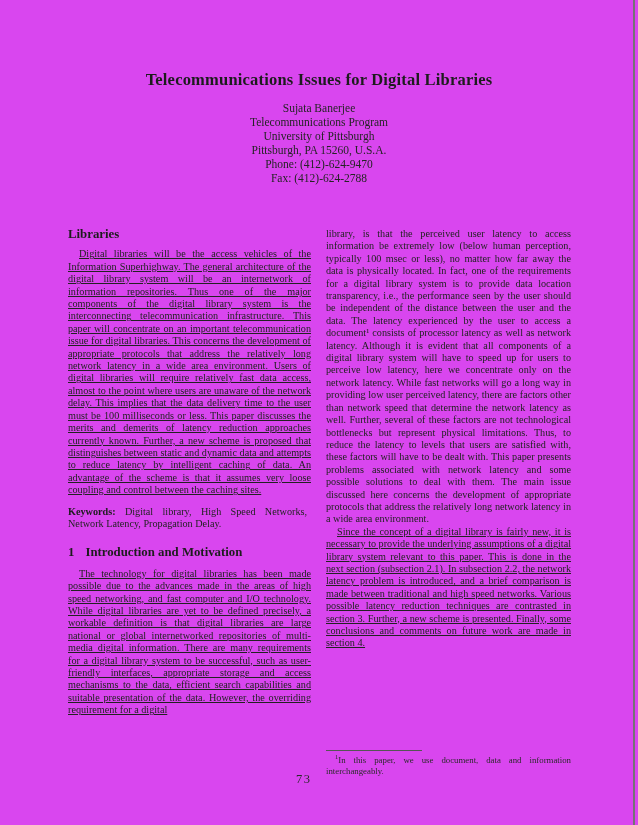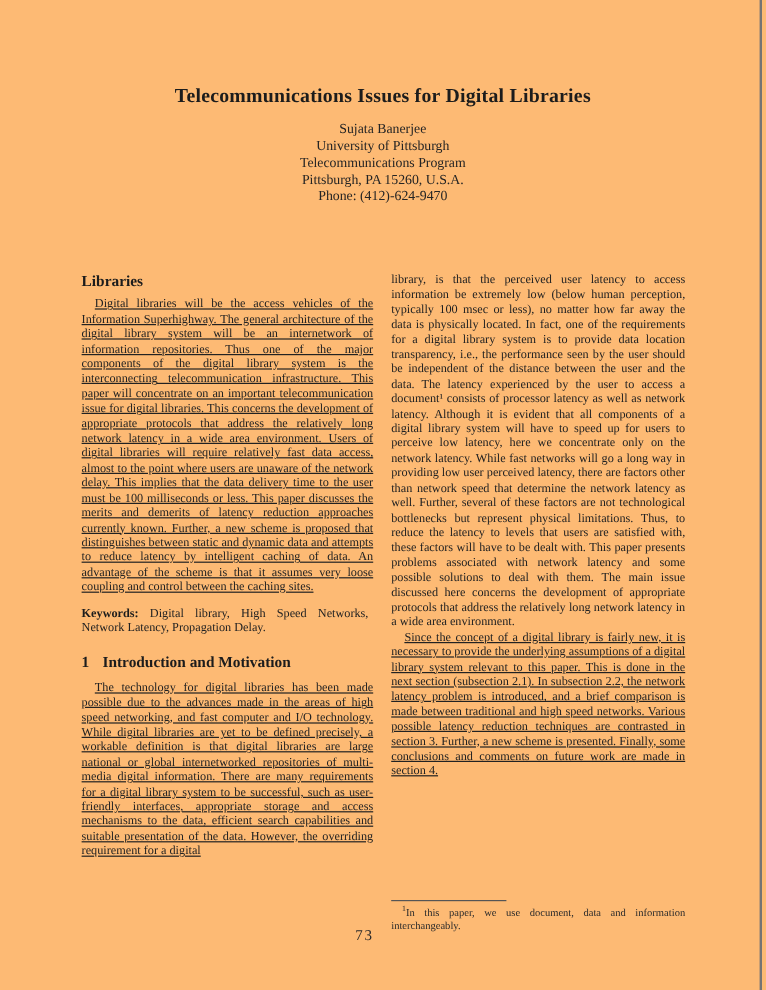--- a/index.html
+++ b/index.html
@@ -1,19 +1,19 @@
 <!DOCTYPE html>
 <html><head>
 <meta charset="utf-8">
 <style>
   html,body{margin:0;padding:0;background:#ffffff;}
   .scan-page{
     position:relative;
     width:638px;height:825px;
-    background:#fdba74;
+    background:#d946ef;
     overflow:hidden;
     font-family:"Liberation Serif","DejaVu Serif",serif;
     color:#222;
   }
   .scan-edge-right{
     position:absolute;top:0;right:3px;width:2px;height:825px;
     background:#747474;
   }
   .paper-title{
     position:absolute;top:70px;left:0;width:638px;
@@ -61,24 +61,25 @@
 <body>
 
 <div class="scan-page">
 
   <div class="scan-edge-right"></div>
 
   <h1 class="paper-title">Telecommunications Issues for Digital Libraries</h1>
 
   <div class="author-block">
     <div>Sujata Banerjee</div>
+    <div>Telecommunications Program</div>
     <div>University of Pittsburgh</div>
-    <div>Telecommunications Program</div>
     <div>Pittsburgh, PA 15260, U.S.A.</div>
     <div>Phone: (412)-624-9470</div>
+    <div>Fax: (412)-624-2788</div>
   </div>
 
   <div class="col col-left">
     <h2 class="abstract-heading">Libraries</h2>
     <p class="body indent">Digital libraries will be the access vehicles of the Information Superhighway. The general architecture of the digital library system will be an internetwork of information repositories. Thus one of the major components of the digital library system is the interconnecting telecommunication infrastructure. This paper will concentrate on an important telecommunication issue for digital libraries. This concerns the development of appropriate protocols that address the relatively long network latency in a wide area environment. Users of digital libraries will require relatively fast data access, almost to the point where users are unaware of the network delay. This implies that the data delivery time to the user must be 100 milliseconds or less. This paper discusses the merits and demerits of latency reduction approaches currently known. Further, a new scheme is proposed that distinguishes between static and dynamic data and attempts to reduce latency by intelligent caching of data. An advantage of the scheme is that it assumes very loose coupling and control between the caching sites.</p>
     <p class="keywords"><b>Keywords:</b> <span>Digital library, High Speed Networks, Network Latency, Propagation Delay.</span></p>
     <h3 class="section-heading">
         <span>1</span>
         <span>Introduction and Motivation</span>
       </h3>

